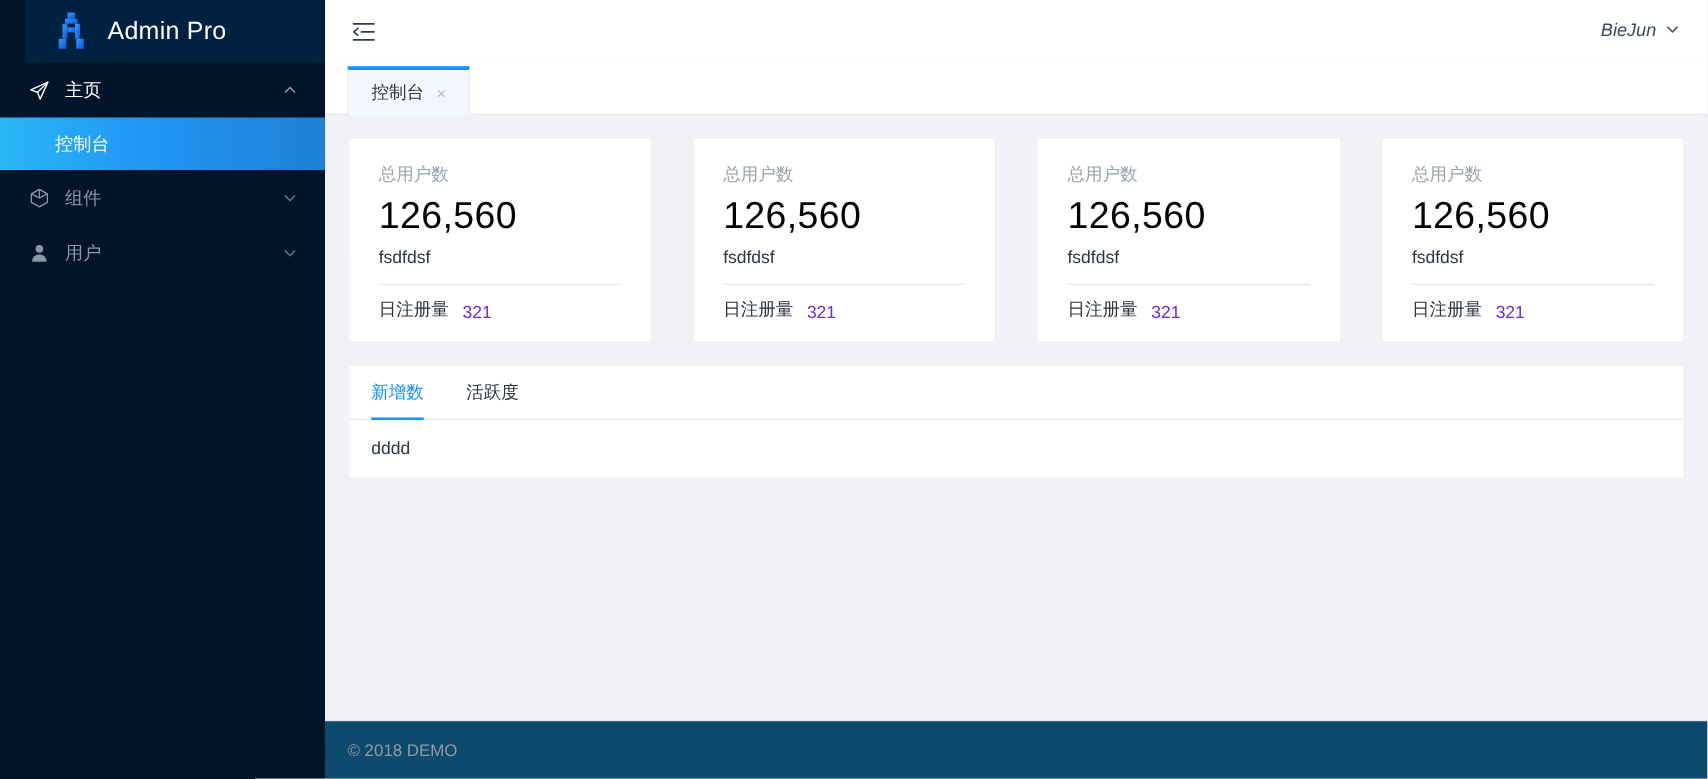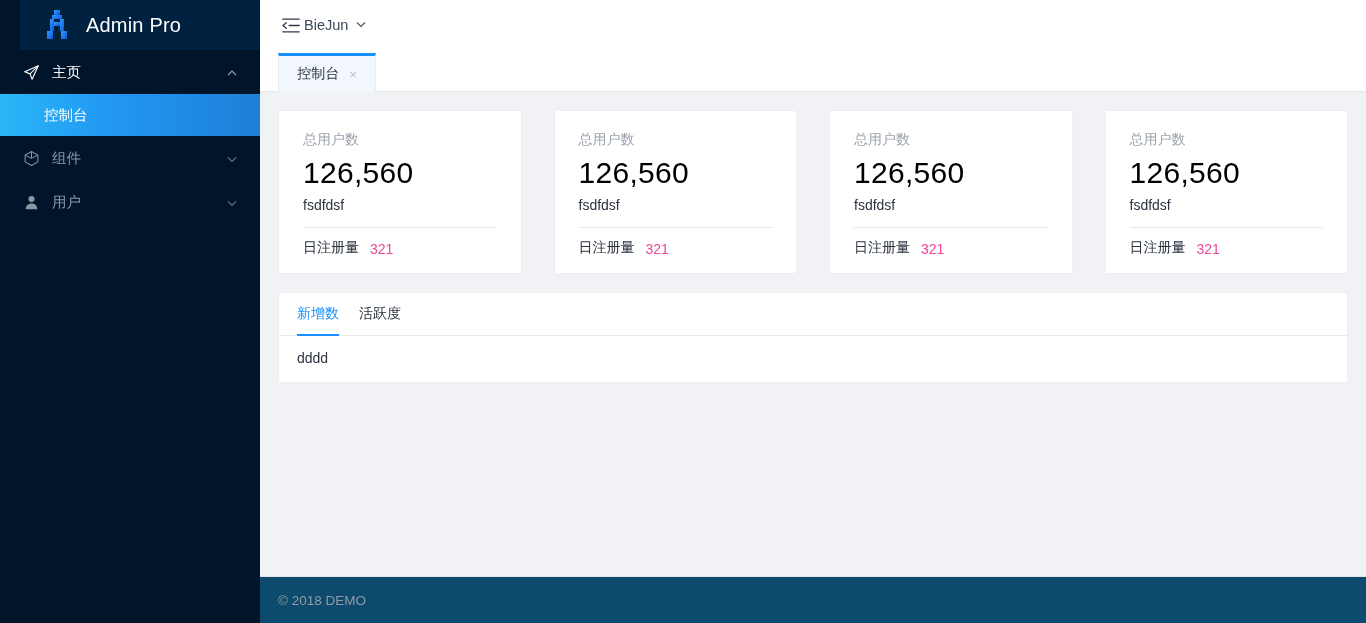--- a/index.html
+++ b/index.html
@@ -72,22 +72,24 @@
     flex: 1 1 auto;
     display: flex; flex-direction: column;
     height: 623px;
     background: #f0f2f5;
     min-width: 0;
   }
   .topbar {
     height: 50px;
     background: #ffffff;
     display: flex; align-items: center;
+    justify-content: space-between;
     padding: 0 22px 0 18px;
     flex: 0 0 50px;
+    font-style: italic;
   }
   .fold-btn {
     width: 26px; height: 26px;
     display: flex; align-items: center; justify-content: center;
     cursor: pointer;
   }
   .user-menu {
     display: flex; align-items: center; gap: 7px;
     color: #3b4a5a; font-size: 14.5px;
     cursor: pointer;
@@ -152,35 +154,35 @@
     padding-bottom: 14px;
   }
   .stat-divider {
     height: 1px; background: #e8e8e8; width: 100%;
   }
   .stat-footer {
     padding-top: 11px;
     font-size: 14px; color: #2b3440;
     display: flex; align-items: flex-end; gap: 11px;
   }
-  .stat-footer .sf-num { color: #ec4899; }
+  .stat-footer .sf-num { color: #6d28d9; }
 
   .panel {
     margin-top: 18px;
     background: #ffffff;
     border: 1px solid #efefef;
     border-radius: 2px;
   }
   .panel-tabs {
     display: flex;
     border-bottom: 1px solid #e8e8e8;
     padding: 0 18px;
     height: 43px;
     align-items: center;
-    gap: 20px;
+    gap: 34px;
   }
   .panel-tab {
     font-size: 14px;
     color: #2b3440;
     height: 43px;
     display: flex; align-items: center;
     position: relative;
     cursor: pointer;
   }
   .panel-tab.active { color: #1890ff; }

